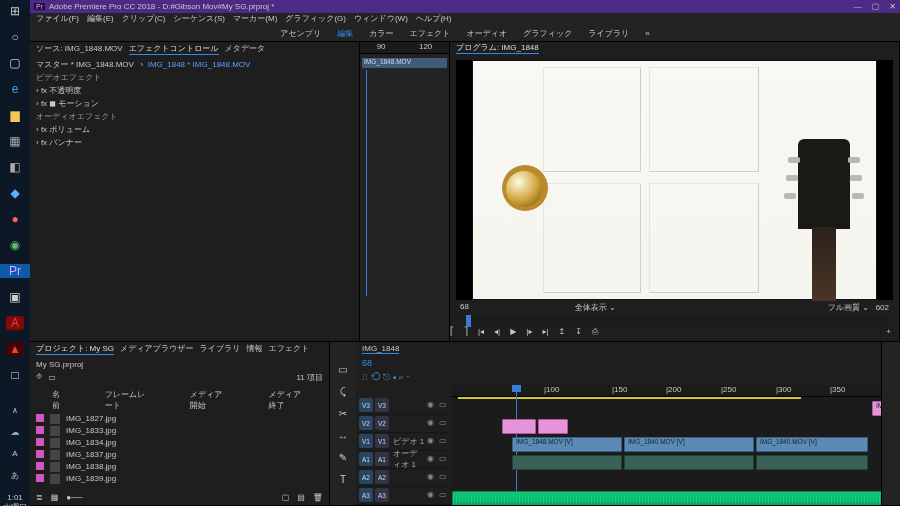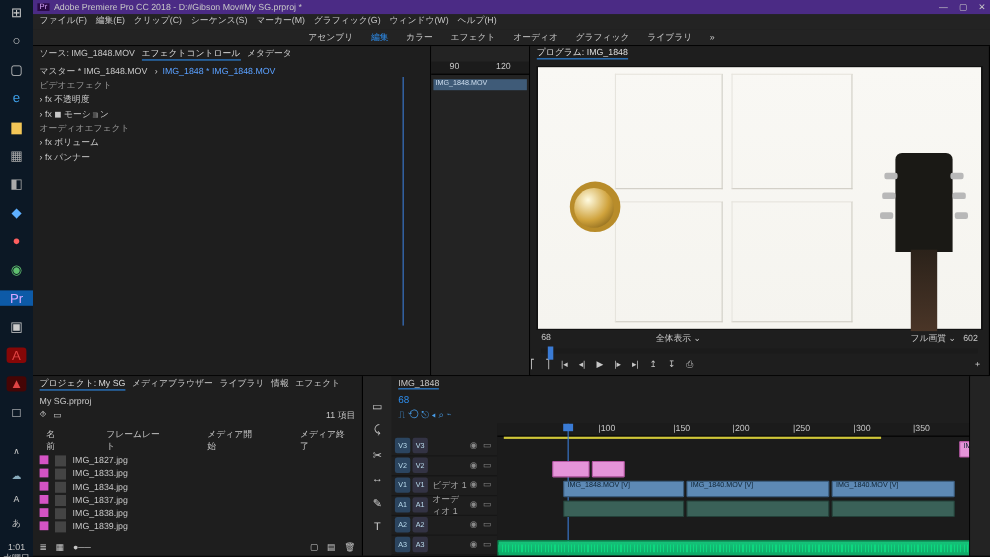--- a/index.html
+++ b/index.html
@@ -13,21 +13,21 @@
 .titlebar .wc{margin-left:auto;display:flex;gap:10px}
 .menubar{height:14px;background:#232323;display:flex;align-items:flex-start;padding:0 6px;gap:8px;color:#d0d0d0}
 .workspacebar{height:16px;background:#232323;display:flex;align-items:center;justify-content:center;gap:16px;color:#b8b8b8;border-bottom:1px solid #000}
 .workspacebar span.active{color:#2d8ceb}
 .rows{flex:1;display:flex;flex-direction:column}
 .row{display:flex;border-bottom:1px solid #000}
 .panel{background:#1e1e1e;border-right:1px solid #000;display:flex;flex-direction:column}
 .panel-tabs{height:14px;display:flex;align-items:center;gap:6px;padding:0 6px;color:#888}
 .panel-tabs span.active{color:#ddd;border-bottom:1px solid #2d8ceb}
 .row-top{height:300px}
-.p-source{width:362px}
+.p-source{width:330px}
 .p-timeline-mini{width:90px;background:#232323}
 .p-program{flex:1}
 .row-bot{flex:1}
 .p-project{width:300px}
 .p-tools{width:26px;background:#232323;display:flex;flex-direction:column;align-items:center;gap:6px;padding-top:20px}
 .p-timeline{flex:1}
 .p-meters{width:18px;background:#232323}
 .effect-list{padding:2px 6px;font-size:7.5px;line-height:13px}
 .effect-list .master{color:#5aa0ff}
 .effect-list .hdr{color:#999}
@@ -42,21 +42,21 @@
 .neck{position:absolute;left:28px;top:88px;width:24px;height:74px;background:linear-gradient(#2b221a,#4a3527)}
 .tuner{position:absolute;width:12px;height:6px;background:#b8b8b8;border-radius:2px}
 .prog-info{display:flex;justify-content:space-between;padding:2px 10px;color:#2d8ceb;font-size:7.5px}
 .prog-scrub{height:8px;margin:2px 10px;background:#1b1b1b;position:relative}
 .prog-scrub .ph{position:absolute;left:6px;top:-2px;width:5px;height:12px;background:#3a7bd5}
 .transport{display:flex;justify-content:center;gap:10px;padding:4px 0;color:#bbb;font-size:10px}
 .mini-ruler{height:12px;background:#1b1b1b;display:flex;justify-content:space-around;font-size:7px;color:#777;border-bottom:1px solid #000}
 .mini-clip{margin:4px 2px;height:10px;background:#3f5b78;font-size:6.5px;padding:0 2px;color:#cde}
 .proj-head{padding:4px 6px;color:#aaa}
 .bin{flex:1;overflow:hidden;font-size:7.5px}
-.bin-cols{display:flex;padding:2px 12px;color:#888;gap:40px}
+.bin-cols{display:flex;padding:2px 22px;color:#888;gap:40px}
 .bin-row{display:flex;padding:1px 6px;gap:6px}
 .bin-row .sw{width:8px;height:8px;background:#d453c4}
 .bin-row .ic{width:10px;height:10px;background:#444}
 .tool{width:16px;height:16px;display:flex;align-items:center;justify-content:center;color:#ccc;font-size:10px}
 .tl-head{display:flex;align-items:center;height:14px;padding:0 6px;gap:6px}
 .tl-tc{color:#2d8ceb;font-size:9px;padding:2px 6px}
 .tl-icons{display:flex;gap:6px;padding:2px 6px;color:#479ce8;font-size:9px}
 .tl-body{flex:1;display:flex}
 .tl-trackhdr{width:96px;display:flex;flex-direction:column}
 .trk{height:18px;display:flex;align-items:center;gap:2px;padding:0 3px;border-bottom:1px solid #161616;font-size:7px}
@@ -154,21 +154,21 @@
           <div class="hdr">ビデオエフェクト</div>
           <div class="itm">fx 不透明度</div>
           <div class="itm">fx ◼ モーション</div>
           <div class="hdr">オーディオエフェクト</div>
           <div class="itm">fx ボリューム</div>
           <div class="itm">fx パンナー</div>
         </div>
       </div>
 
       <div class="panel p-timeline-mini">
-        <div class="mini-ruler" style="margin-top:14px">
+        <div class="mini-ruler" style="">
             <span>90</span>
             <span>120</span>
           </div>
         <div class="mini-clip">IMG_1848.MOV</div>
         <div style="position:absolute;left:336px;top:70px;bottom:210px;width:1px;background:#3a7bd5"></div>
       </div>
 
       <div class="panel p-program">
         <div class="panel-tabs">
             <span class="active">プログラム: IMG_1848</span>

